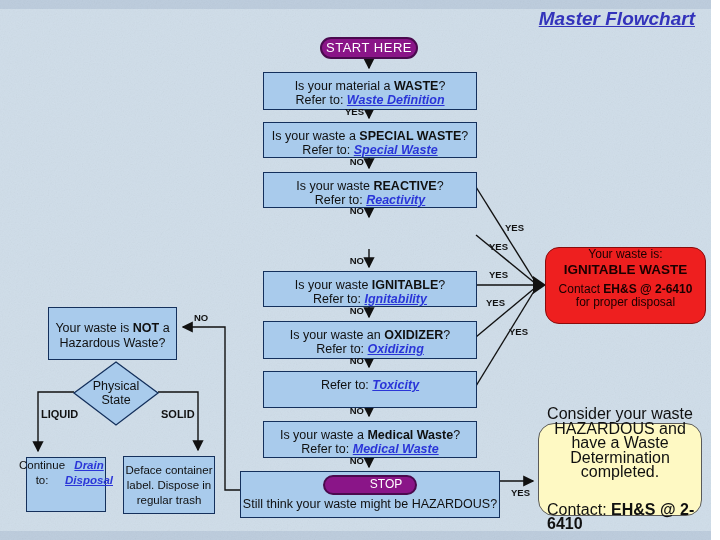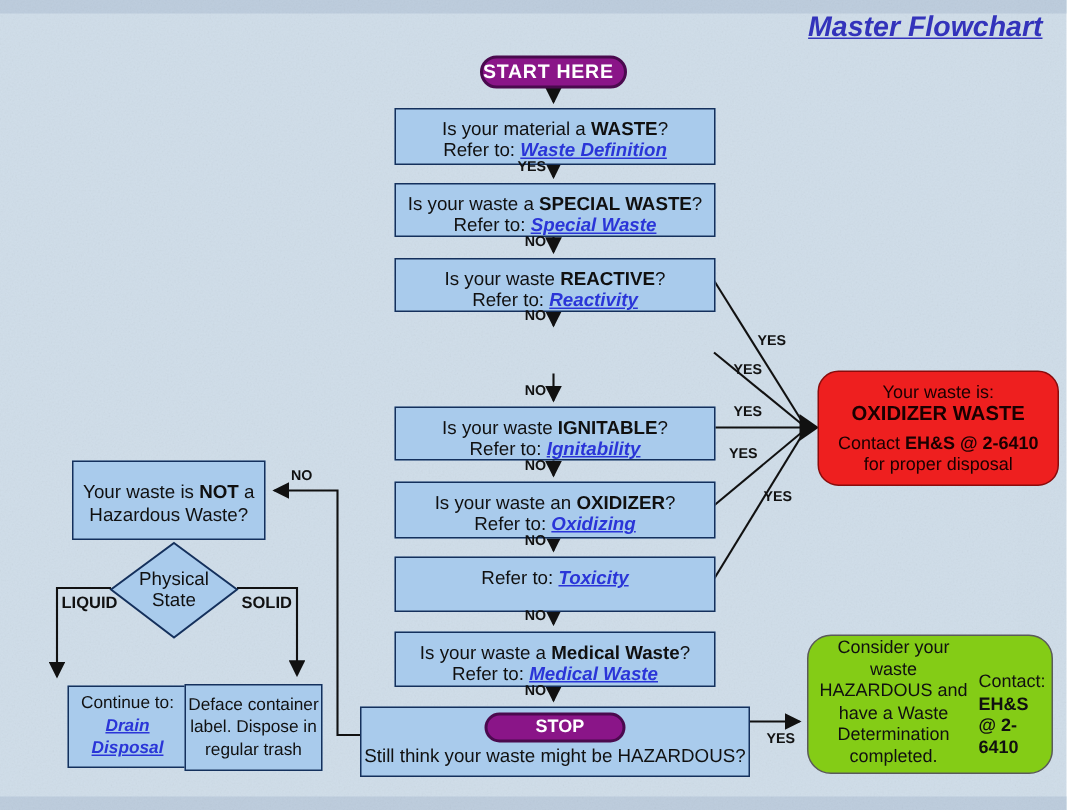--- a/index.html
+++ b/index.html
@@ -15,72 +15,72 @@
   .noise{position:absolute;left:0;top:0;z-index:0;pointer-events:none;}
   .connectors{position:absolute;left:0;top:0;z-index:1;}
   .title{
     position:absolute;top:8px;right:16px;z-index:3;
     font-size:19px;font-weight:bold;font-style:italic;text-decoration:underline;
     color:#3333bb;
   }
   .oval{
     position:absolute;z-index:3;border-radius:14px;
     background:#8a1588;border:2px solid #4a0a4e;
-    color:#fff;font-weight:bold;text-align:left;
+    color:#fff;font-weight:normal;text-align:center;
   }
   .start-oval{left:320px;top:37px;width:94px;height:18px;font-size:13px;line-height:18px;letter-spacing:.5px;}
   .qbox{
     position:absolute;left:263px;width:212px;z-index:2;
     background:#a9cbec;border:1.3px solid #14305c;
     text-align:center;font-size:12.5px;line-height:14px;padding-top:6px;
   }
   .link{color:#2a35d8;font-weight:bold;font-style:italic;text-decoration:underline;cursor:pointer;}
   .edge-label{position:absolute;z-index:3;font-size:9.5px;font-weight:bold;color:#111;}
   .ralign{width:34px;text-align:right;left:330px;}
-  .state-label{font-size:11px;}
+  .state-label{font-size:11px;margin-top:12px;}
   .hazard-box{
     position:absolute;left:545px;top:247px;width:159px;height:75px;z-index:2;
     background:#ee1f1f;border:1.5px solid #8a0b0b;border-radius:14px;
     text-align:center;color:#1a0000;font-size:12px;line-height:13.5px;
-    display:flex;flex-direction:column;justify-content:center;
+    display:flex;flex-direction:column;justify-content:flex-start;
   }
   .hazard-box .hz2{font-size:13.5px;font-weight:bold;line-height:16px;}
   .hazard-box .gap{height:5px;}
   .notbox{
     position:absolute;left:48px;top:307px;width:127px;height:38px;z-index:2;
     background:#a9cbec;border:1.3px solid #14305c;
     text-align:center;font-size:12.5px;line-height:15px;padding-top:13px;
   }
   .diamond-text{
     position:absolute;left:76px;top:379px;width:80px;z-index:2;
     text-align:center;font-size:12.5px;line-height:14px;
   }
   .drainbox{
-    position:absolute;left:45px;top:457px;width:78px;height:53px;z-index:2;
+    position:absolute;left:26px;top:457px;width:78px;height:53px;z-index:2;
     background:#a9cbec;border:1.3px solid #14305c;
     text-align:center;font-size:11.5px;line-height:15px;
-    display:flex;flex-direction:column;justify-content:center;
+    display:flex;flex-direction:row;justify-content:center;
   }
   .defacebox{
     position:absolute;left:123px;top:456px;width:90px;height:56px;z-index:2;
     background:#a9cbec;border:1.3px solid #14305c;
     text-align:center;font-size:11.5px;line-height:15px;
     display:flex;flex-direction:column;justify-content:center;align-items:flex-end;
   }
   .stopbox{
     position:absolute;left:240px;top:471px;width:258px;height:45px;z-index:2;
     background:#a9cbec;border:1.3px solid #14305c;text-align:center;
   }
   .stop-oval{position:relative;margin:3px auto 2px auto;width:58px;height:16px;font-size:12px;line-height:15px;padding-left:32px;}
   .stopbox .question{font-size:12.5px;}
   .considerbox{
     position:absolute;left:538px;top:423px;width:164px;height:93px;z-index:2;
-    background:#84cc16;border:1.5px solid #5a5a5a;border-radius:16px;
-    font-size:12px;line-height:14.5px;text-align:center;
-    display:flex;flex-direction:row;justify-content:center;
+    background:#fef9c3;border:1.5px solid #5a5a5a;border-radius:16px;
+    font-size:16px;line-height:14.5px;text-align:center;
+    display:flex;flex-direction:column;justify-content:center;
     padding:0 4px;box-sizing:border-box;
   }
   .considerbox .contact-line{text-align:left;padding-left:4px;margin-top:23px;}
 </style>
 </head>
 <body>
 
 <div class="slide">
   <div class="band-top"></div>
   <div class="band-bottom"></div>
@@ -175,21 +175,21 @@
   <div class="edge-label" style="left:486px;top:297px">YES</div>
   <div class="edge-label" style="left:509px;top:326px">YES</div>
 
   <div class="edge-label" style="left:194px;top:312px">NO</div>
   <div class="edge-label state-label" style="left:41px;top:396px">LIQUID</div>
   <div class="edge-label state-label" style="left:161px;top:396px">SOLID</div>
   <div class="edge-label" style="left:511px;top:487px">YES</div>
 
   <div class="hazard-box">
     <div>Your waste is:</div>
-    <div class="hz2">OXIDIZER WASTE</div>
+    <div class="hz2">IGNITABLE WASTE</div>
     <div class="gap"></div>
     <div><span>Contact </span><b>EH&amp;S @ 2-6410</b></div>
     <div>for proper disposal</div>
   </div>
 
   <div class="notbox">
     <div><span>Your waste is </span><b>NOT</b><span> a</span></div>
     <div>Hazardous Waste?</div>
   </div>
 

